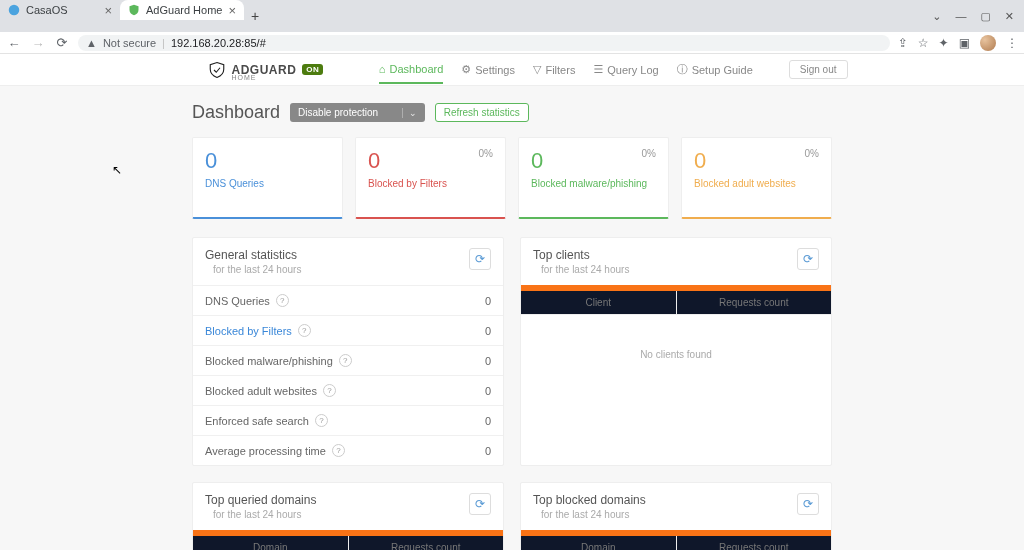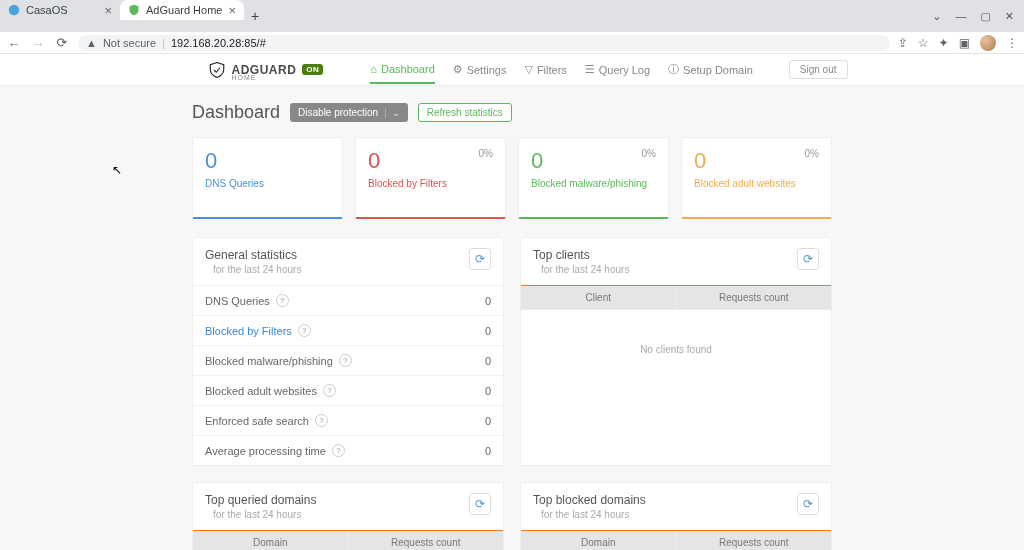--- a/index.html
+++ b/index.html
@@ -36,21 +36,21 @@
   .nav a { display:flex; align-items:center; gap:4px; color:#888; text-decoration:none; padding:8px 0; }
   .nav a.active { color:#5cb85c; border-bottom:2px solid #5cb85c; padding-bottom:7px;}
   .nav .ic { font-size:11px; }
   .signout { margin-left:18px; border:1px solid #ddd; background:#fff; color:#888; font-size:10px; padding:3px 10px; border-radius:3px; }
   
   .content { width: 640px; margin: 0 auto; padding: 16px 0 40px; background:#f7f7f7; position:relative;}
   .app { background:#f7f7f7;}
   .header { background:#fff;padding-left:31px;}
   .page-head { display:flex; align-items:center; gap:10px; margin-bottom:14px;}
   .page-head h1 { font-size:18px; font-weight:400; color:#555;}
-  .btn-disable { background:#888; color:#fff; border:none; font-size:10px; padding:4px 8px; border-radius:3px; display:flex; align-items:flex-end; gap:7px;}
+  .btn-disable { background:#888; color:#fff; border:none; font-size:10px; padding:4px 8px; border-radius:3px; display:flex; align-items:flex-end; gap:24px;}
   .btn-disable .caret { font-size:9px; opacity:.8; border-left:1px solid rgba(255,255,255,.4); padding-left:6px;}
   .btn-refresh { background:#fff; border:1px solid #5cb85c; color:#5cb85c; font-size:10px; padding:3px 8px; border-radius:3px;}
   .cards { display:flex; gap:12px; margin-bottom:18px; }
   .card { flex:1; background:#fff; border:1px solid #eee; border-radius:2px; padding:10px 12px 28px; position:relative; border-bottom-width:2px;}
   .card .big { font-size:22px; font-weight:300; }
   .card .lbl { font-size:10px; margin-top:4px; color:#3a87d8;}
   .card .pct { position:absolute; top:10px; right:12px; font-size:10px; color:#999;}
   .c-blue { border-bottom-color:#4a90d9;} .c-blue .big{color:#4a90d9;} .c-blue .lbl{color:#4a90d9;}
   .c-red  { border-bottom-color:#d9534f;} .c-red  .big{color:#d9534f;} .c-red  .lbl{color:#d9534f;}
   .c-green{ border-bottom-color:#5cb85c;} .c-green .big{color:#5cb85c;} .c-green .lbl{color:#5cb85c;}
@@ -58,21 +58,21 @@
   .grid2 { display:flex; gap:16px; margin-bottom:16px;}
   .panel { flex:1; background:#fff; border:1px solid #eee; border-radius:2px; }
   .panel-head { display:flex; align-items:flex-start; padding:10px 12px; }
   .panel-head .titles h3 { font-size:12px; font-weight:400; color:#555;}
   .panel-head .titles .sub { font-size:10px; color:#aaa; margin-top:2px;margin-left:8px;}
   .refresh-ic { margin-left:auto; width:22px; height:22px; border:1px solid #ddd; border-radius:3px; display:flex; align-items:center; justify-content:center; color:#5b9bd5; font-size:12px;}
   .stat-row { display:flex; align-items:center; justify-content:space-between; padding:8px 12px; border-top:1px solid #f0f0f0; font-size:11px; color:#666;}
   .stat-row .name { display:flex; align-items:center; gap:6px;}
   .stat-row.link .nm { color:#3a87d8;}
   .qmark { display:inline-flex; width:13px; height:13px; border:1px solid #ccc; border-radius:50%; align-items:center; justify-content:center; font-size:8px; color:#999;}
-  .tbl-head { display:flex; border-top:1px solid #f97316; border-bottom:1px solid #eee; background:#e5e5e5; font-size:10px; color:#777;}
+  .tbl-head { display:flex; border-top:6px solid #f97316; border-bottom:1px solid #eee; background:#0f172a; font-size:10px; color:#777;}
   .tbl-head > div { flex:1; text-align:center; padding:6px 0;}
   .tbl-head > div:first-child { border-right:1px solid #eee;}
   .tbl-empty { text-align:center; color:#aaa; font-size:10px; padding:34px 0;}
   .cursor { position:absolute; left:112px; top:109px; font-size:12px; color:#000; pointer-events:none;}
 </style>
 </head>
 <body>
 
 <div class="chrome-top">
   <div class="tab">
@@ -141,21 +141,21 @@
         <a>
             <span class="ic">▽</span>
             <span>Filters</span>
           </a>
         <a>
             <span class="ic">☰</span>
             <span>Query Log</span>
           </a>
         <a>
             <span class="ic">ⓘ</span>
-            <span>Setup Domain</span>
+            <span>Setup Guide</span>
           </a>
         <button class="signout">Sign out</button>
       </nav>
     </div>
   </div>
 
   <div class="content">
     <div class="page-head">
       <h1>Dashboard</h1>
       <button class="btn-disable">

